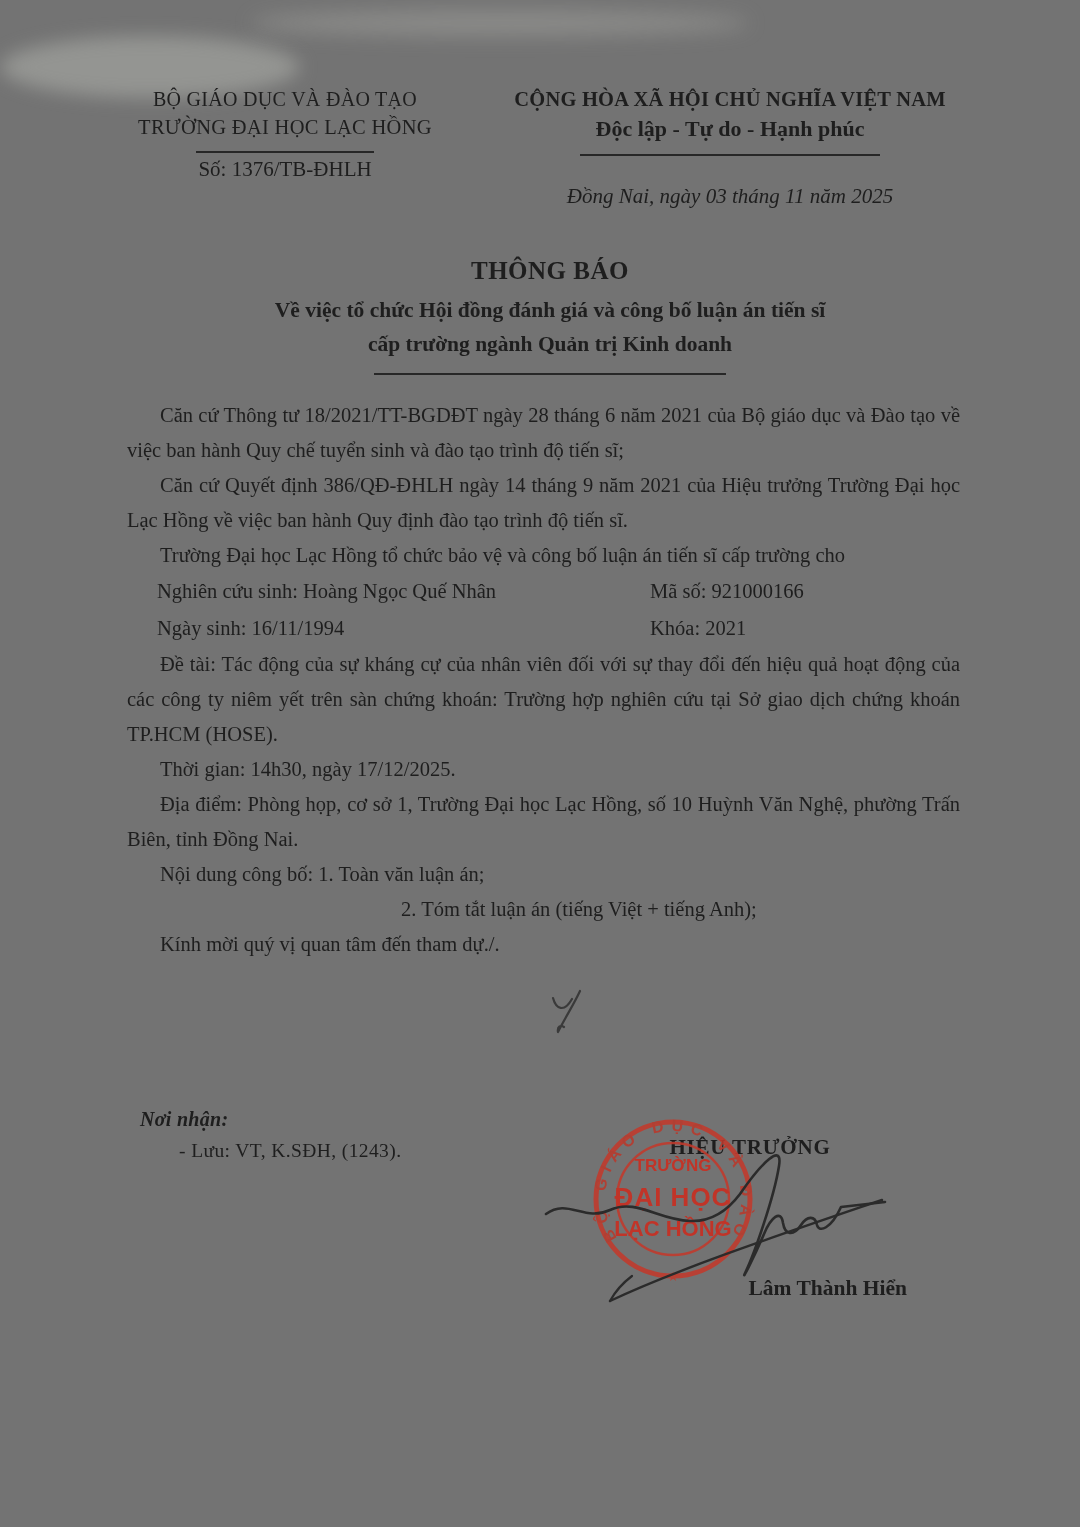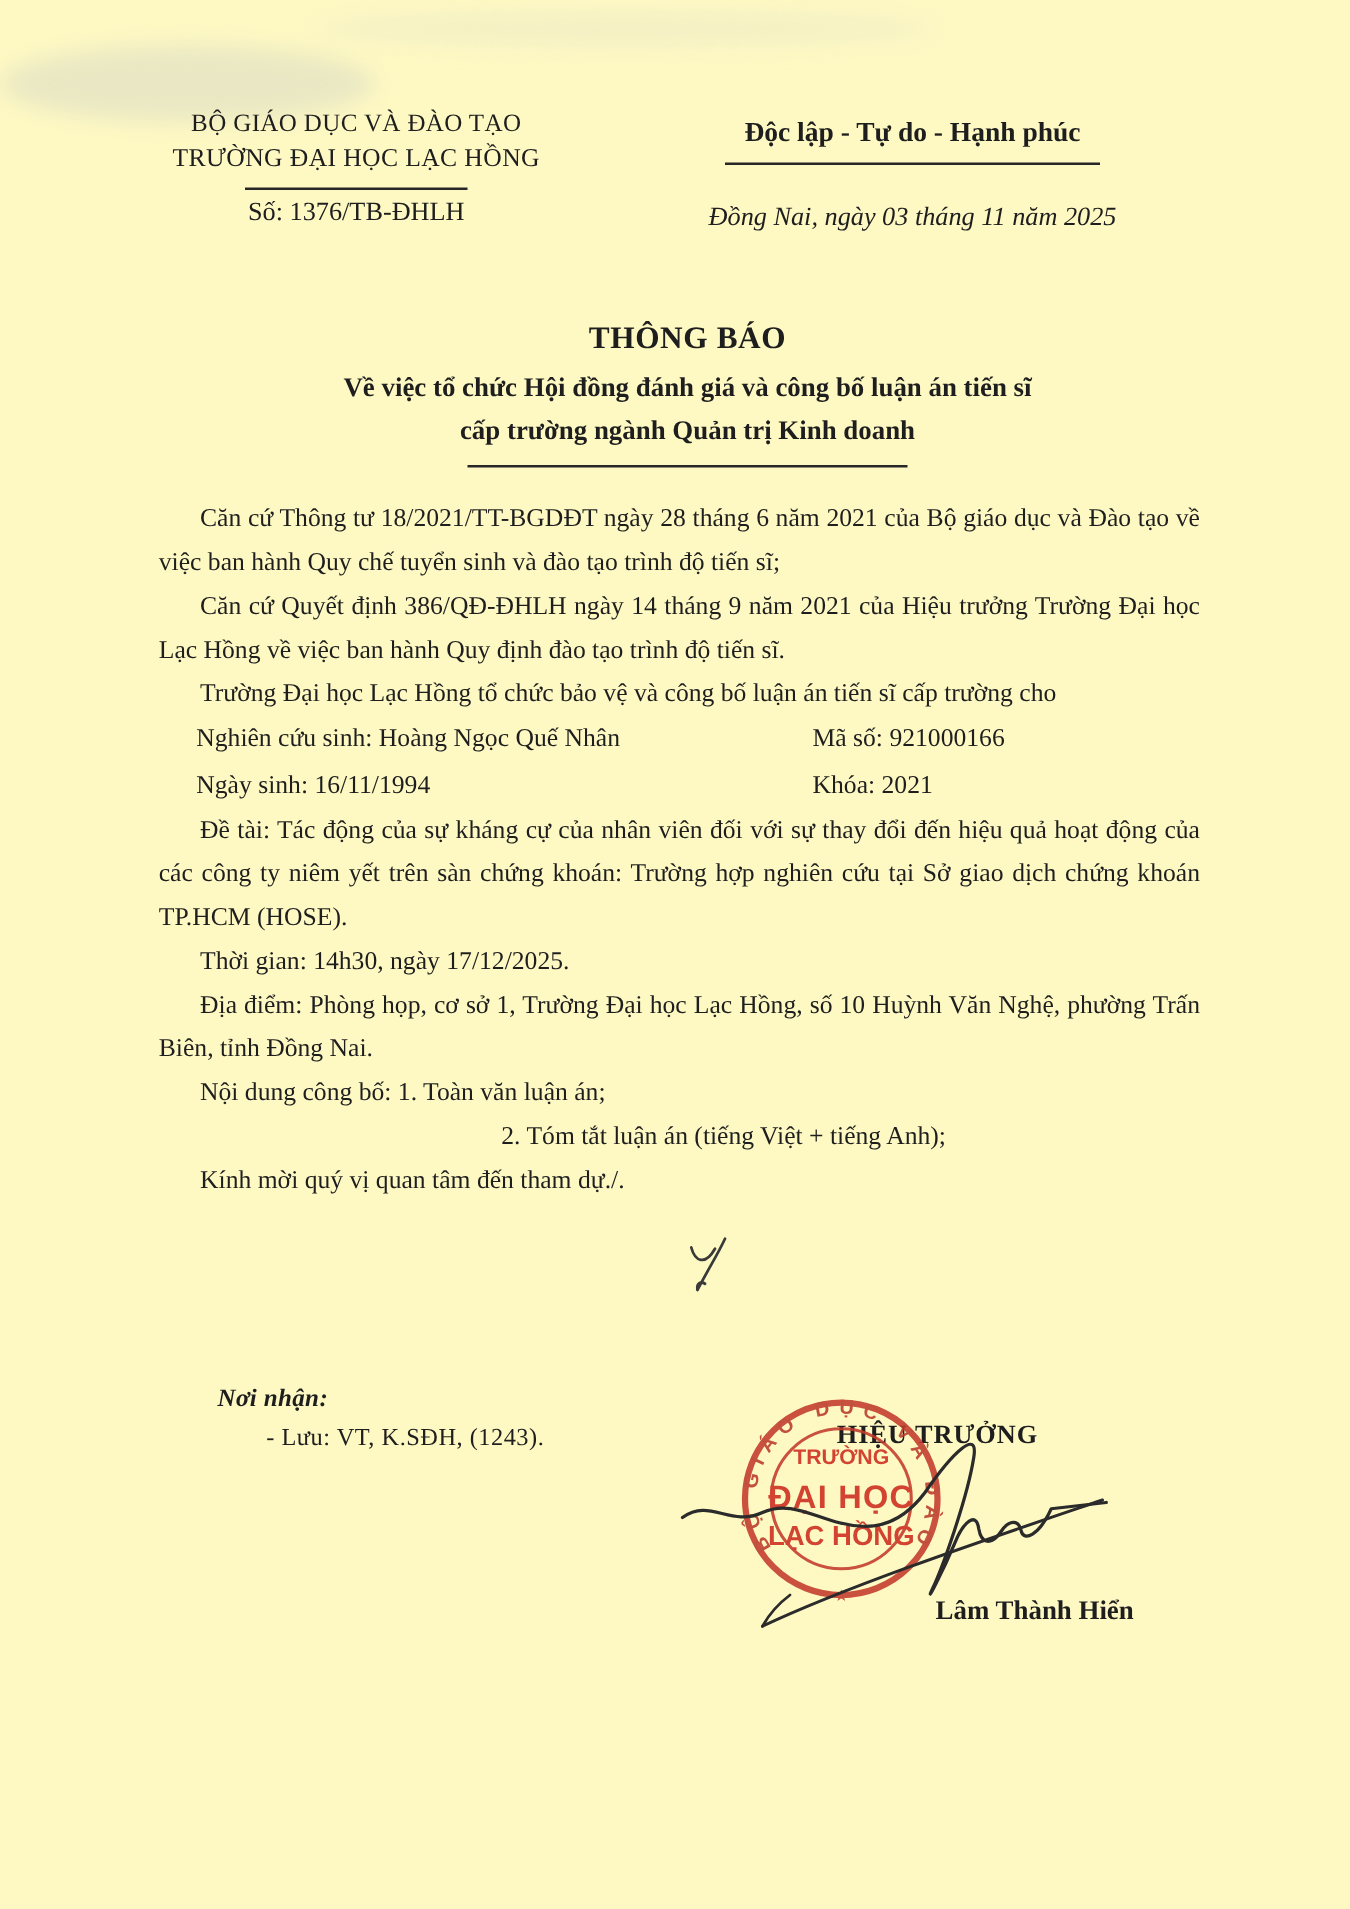--- a/index.html
+++ b/index.html
@@ -1,19 +1,19 @@
 <!DOCTYPE html>
 <html lang="vi"><head>
 <meta charset="utf-8">
 <style>
   html,body{margin:0;padding:0;}
   .page{
     position:relative;
     width:1080px;height:1527px;
-    background:#fef9c3;
+    background:#737373;
     font-family:"Liberation Serif","DejaVu Serif",serif;
     color:#1e1e1e;
     overflow:hidden;
     -webkit-font-smoothing:antialiased;
   }
   .smudge{
     position:absolute;left:0;top:36px;width:300px;height:62px;
     background:rgba(203,205,197,0.38);
     filter:blur(9px);border-radius:50%;
   }
@@ -51,21 +51,21 @@
   .body-block p{margin:0;text-indent:33px;}
   .info-row{position:relative;height:37px;line-height:37px;}
   .info-row .cell-l{position:absolute;left:30px;white-space:nowrap;}
   .info-row .cell-r{position:absolute;left:523px;white-space:nowrap;}
   .content-item{margin:0;padding-left:241px;text-indent:0;text-align:left;line-height:35px;}
   .closing-line{position:relative;}
 
   .hand-mark{position:absolute;left:547px;top:988px;}
 
   
-  .recipients{position:absolute;left:168px;top:1108px;font-size:20px;}
+  .recipients{position:absolute;left:134px;top:1108px;font-size:20px;}
   .recipients .lbl{font-weight:bold;font-style:italic;margin-left:6px;letter-spacing:.3px;}
   .recipients .line{font-size:19.5px;margin-top:9px;letter-spacing:.4px;margin-left:45px;}
 
   .signer-role{
     position:absolute;left:600px;top:1115px;width:300px;text-align:center;
     font-size:21px;font-weight:bold;letter-spacing:.8px;margin-top:20px;
   }
   .signer-name{
     position:absolute;left:607px;top:1276px;width:300px;text-align:right;
     font-size:21.5px;font-weight:bold;
@@ -82,20 +82,21 @@
   <div class="smudge2"></div>
 
   <div class="hdr-left">
     <div class="l1">BỘ GIÁO DỤC VÀ ĐÀO TẠO</div>
     <div class="l2">TRƯỜNG ĐẠI HỌC LẠC HỒNG</div>
     <span class="rule left-rule"></span>
     <div class="doc-number">Số: 1376/TB-ĐHLH</div>
   </div>
 
   <div class="hdr-right">
+    <div class="l1">CỘNG HÒA XÃ HỘI CHỦ NGHĨA VIỆT NAM</div>
     <div class="l2">Độc lập - Tự do - Hạnh phúc</div>
     <span class="rule right-rule"></span>
     <div class="dateline">Đồng Nai, ngày 03 tháng 11 năm 2025</div>
   </div>
 
   <div class="title-block">
     <div class="title-main">THÔNG BÁO</div>
     <div class="title-sub">
       <div>Về việc tổ chức Hội đồng đánh giá và công bố luận án tiến sĩ</div>
       <div>cấp trường ngành Quản trị Kinh doanh</div>

